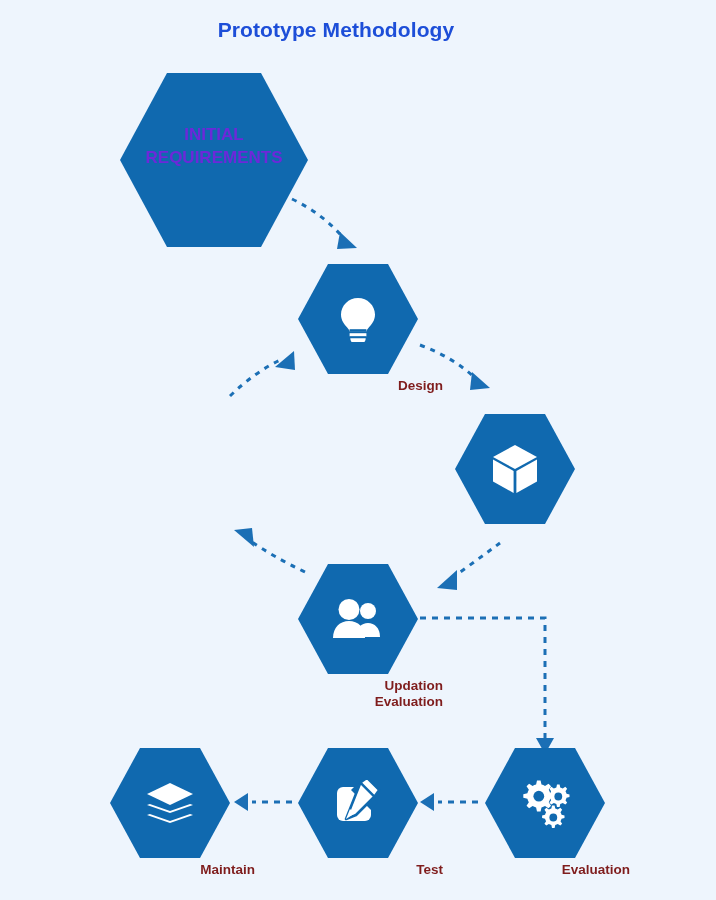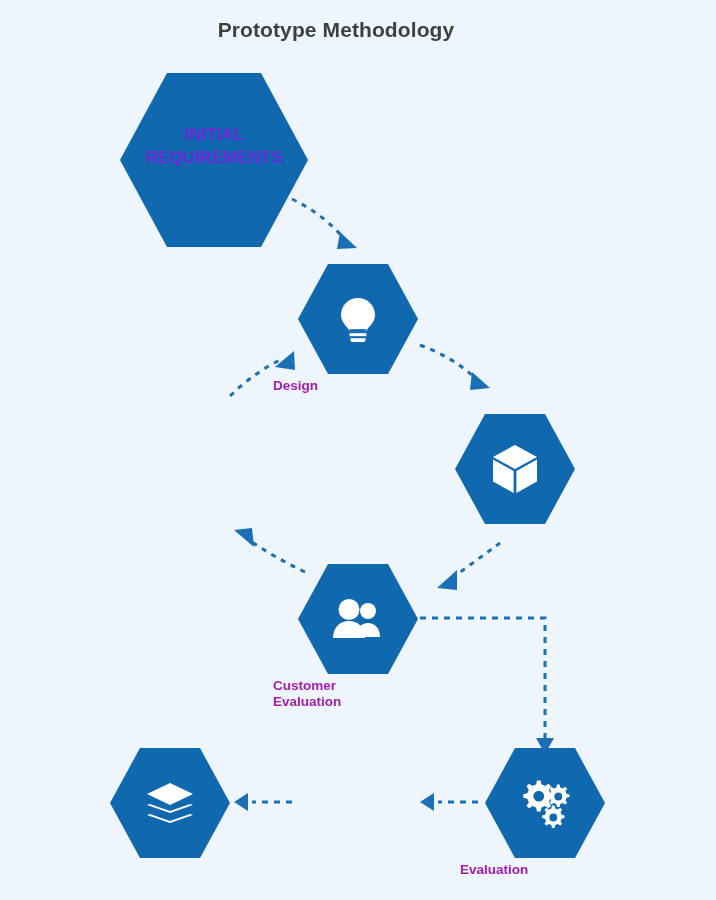--- a/index.html
+++ b/index.html
@@ -21,21 +21,21 @@
     height: 900px;
   }
   #page-title {
     position: absolute;
     top: 18px;
     left: 0;
     width: 672px;
     text-align: center;
     font-size: 21px;
     font-weight: bold;
-    color: #404040;
+    color: #1d4ed8;
     letter-spacing: 0.1px;
   }
   .connector-layer {
     position: absolute;
     top: 0;
     left: 0;
     width: 716px;
     height: 900px;
     pointer-events: none;
   }
@@ -46,22 +46,22 @@
     position: relative;
     display: block;
   }
   .hex svg {
     display: block;
   }
   .hex-label {
     position: absolute;
     left: 50%;
     transform: translateX(-50%);
-    text-align: left;
-    color: #a21caf;
+    text-align: right;
+    color: #7f1d1d;
     font-size: 13.5px;
     font-weight: bold;
     line-height: 15.5px;
     white-space: pre-line;
     width: 170px;
   }
   .hex-inner-label {
     position: absolute;
     left: 50%;
     transform: translateX(-50%);
@@ -188,21 +188,21 @@
         <svg width="52" height="40" viewBox="0 0 52 40">
 
           <circle cx="36" cy="12" r="8" fill="#ffffff"></circle>
           <path d="M24 38 C24 29 29.5 24 36 24 C42.5 24 48 29 48 38 Z" fill="#ffffff"></path>
 
           <circle cx="17" cy="10.5" r="10.5" fill="#ffffff"></circle>
           <path d="M1 39 C1 28.5 8 22 17 22 C26 22 33 28.5 33 39 Z" fill="#ffffff"></path>
         </svg>
       </div>
     </div>
-    <div class="hex-label" style="top:114px;">Customer
+    <div class="hex-label" style="top:114px;">Updation
 Evaluation</div>
   </div>
 
 
   <div class="node" style="left:485px; top:748px;">
     <div class="hex">
       <svg width="120" height="110" viewBox="0 0 120 110">
         <polygon points="30,0 90,0 120,55 90,110 30,110 0,55" fill="#1069af"></polygon>
       </svg>
       <div class="icon-wrap">
@@ -242,34 +242,58 @@
                      a9 9 0 0 1 1.05 -2.5 l-1.65-2.55 1.85-1.85 2.55 1.65
                      a9 9 0 0 1 2.5 -1.05 Z"></path>
           </g>
           <circle cx="34.3" cy="39.5" r="3.9" fill="#1069af"></circle>
         </svg>
       </div>
     </div>
     <div class="hex-label" style="top:114px;">Evaluation</div>
   </div>
 
+  <div class="node" style="left:298px; top:748px;">
+    <div class="hex">
+      <svg width="120" height="110" viewBox="0 0 120 110">
+        <polygon points="30,0 90,0 120,55 90,110 30,110 0,55" fill="#1069af"></polygon>
+      </svg>
+      <div class="icon-wrap">
+        <svg width="48" height="48" viewBox="0 0 48 48">
+
+          <rect x="3" y="8" width="34" height="34" rx="6" fill="#ffffff"></rect>
+
+          <path d="M24 4 L44 24 L37 31 L17 11 Z" fill="#1069af"></path>
+
+          <path d="M26.5 3.5 L40.5 17.5 L22 36 L12 40 L16 30 Z" fill="#ffffff"></path>
+          <path d="M26.5 3.5 L40.5 17.5 L22 36 L12 40 L16 30 Z" fill="none" stroke="#1069af" stroke-width="2.6" stroke-linejoin="round"></path>
+
+          <path d="M12 40 L16 30 L20.5 34.5 Z" fill="#ffffff"></path>
+
+          <path d="M33 -1 L45 11 L40.5 17.5 L26.5 3.5 Z" fill="#ffffff" stroke="#1069af" stroke-width="2.2" stroke-linejoin="round"></path>
+        </svg>
+      </div>
+    </div>
+    <div class="hex-label" style="top:114px;">Test</div>
+  </div>
 
   <div class="node" style="left:110px; top:748px;">
     <div class="hex">
       <svg width="120" height="110" viewBox="0 0 120 110">
         <polygon points="30,0 90,0 120,55 90,110 30,110 0,55" fill="#1069af"></polygon>
       </svg>
       <div class="icon-wrap">
         <svg width="50" height="44" viewBox="0 0 50 44">
 
           <polygon points="25,26 48,34 25,42 2,34" fill="#ffffff"></polygon>
           <polygon points="25,24 48,32 25,40 2,32" fill="#1069af"></polygon>
 
           <polygon points="25,16 48,24 25,32 2,24" fill="#ffffff"></polygon>
           <polygon points="25,14 48,22 25,30 2,22" fill="#1069af"></polygon>
 
           <polygon points="25,2 48,13 25,24 2,13" fill="#ffffff"></polygon>
         </svg>
       </div>
     </div>
+    <div class="hex-label" style="top:114px;">Maintain</div>
   </div>
 
 </div>
 
 </body></html>

